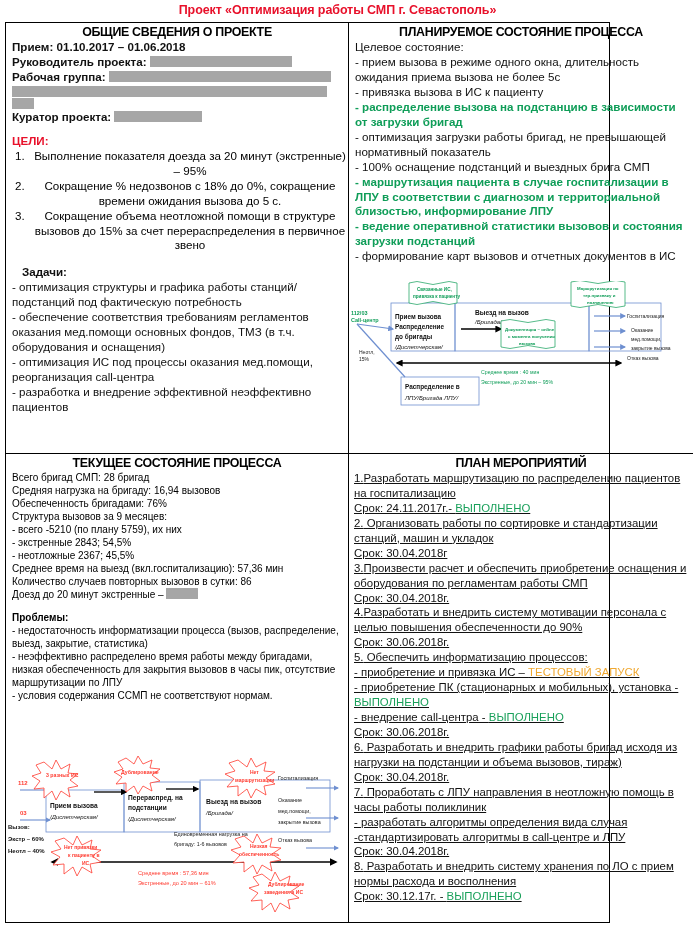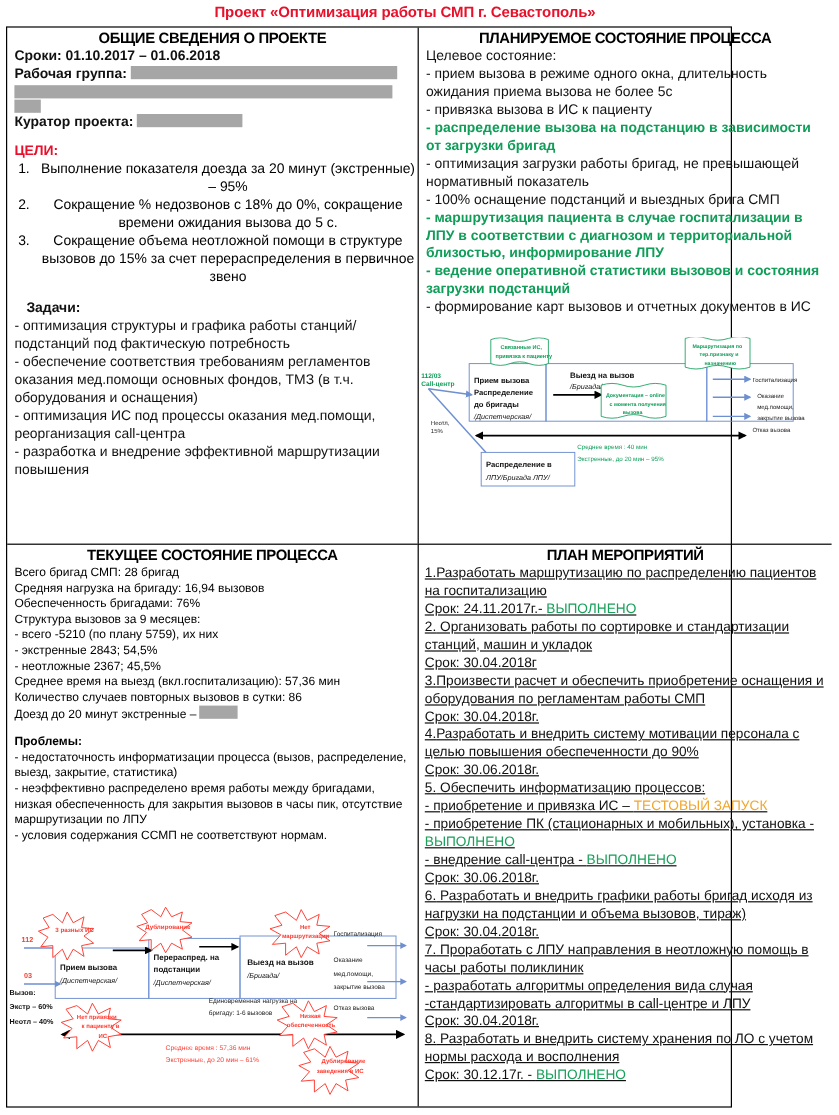--- a/index.html
+++ b/index.html
@@ -95,22 +95,26 @@
 <div class="page">
 
   <div class="doc-title">Проект «Оптимизация работы СМП г. Севастополь»</div>
 
   <div class="grid">
 
     <div class="cell tl">
       <div class="panel-title">ОБЩИЕ СВЕДЕНИЯ О ПРОЕКТЕ</div>
       <div class="body-txt">
         <p>
-          <span class="bold">Сроки:</span>
+          <span class="bold">Прием:</span>
           <span class="bold">01.10.2017 – 01.06.2018</span>
+        </p>
+        <p>
+          <span class="bold">Руководитель проекта:</span>
+          <span class="redact" style="width:142px"></span>
         </p>
         <p>
           <span class="bold">Рабочая группа:</span>
           <span class="redact" style="width:222px"></span>
         </p>
         <span class="redline" style="width:315px"></span>
         <span class="redline" style="width:22px"></span>
         <p style="margin-top:1px">
           <span class="bold">Куратор проекта:</span>
           <span class="redact" style="width:88px"></span>
@@ -121,21 +125,21 @@
       <ol class="goals">
         <li>Выполнение показателя доезда за 20 минут (экстренные) – 95%</li>
         <li>Сокращение % недозвонов с 18% до 0%, сокращение времени ожидания вызова до 5 с.</li>
         <li>Сокращение объема неотложной помощи в структуре вызовов до 15% за счет перераспределения в первичное звено</li>
       </ol>
       <div class="body-txt" style="margin-top:12px">
         <p class="bold tasks-head">Задачи:</p>
         <p>- оптимизация структуры  и графика работы станций/подстанций под фактическую потребность</p>
         <p>- обеспечение соответствия требованиям регламентов оказания мед.помощи основных фондов, ТМЗ (в т.ч. оборудования и оснащения)</p>
         <p>- оптимизация ИС под процессы оказания мед.помощи, реорганизация call-центра</p>
-        <p>- разработка и внедрение эффективной маршрутизации повышения</p>
+        <p>- разработка и внедрение эффективной неэффективно пациентов</p>
       </div>
     </div>
 
     <div class="cell tr">
       <div class="panel-title">ПЛАНИРУЕМОЕ СОСТОЯНИЕ ПРОЦЕССА</div>
       <div class="body-txt">
         <p>Целевое состояние:</p>
         <p>- прием вызова в режиме одного окна, длительность ожидания приема вызова не более 5с</p>
         <p>- привязка вызова в ИС к пациенту</p>
         <p class="green">- распределение вызова на подстанцию в зависимости от загрузки бригад</p>
@@ -359,21 +363,21 @@
         <p>Срок: 30.04.2018г.</p>
 
         <p>
           <span>7.</span><span> Проработать с ЛПУ направления в неотложную помощь в часы работы поликлиник</span>
         </p>
         <p>- разработать алгоритмы определения вида случая</p>
         <p>-стандартизировать алгоритмы в call-центре и ЛПУ</p>
         <p>Срок: 30.04.2018г.</p>
 
         <p>
-          <span>8.</span><span> Разработать и внедрить систему хранения по ЛО с учетом нормы расхода и восполнения</span>
+          <span>8.</span><span> Разработать и внедрить систему хранения по ЛО с прием нормы расхода и восполнения</span>
         </p>
         <p>
           <span>Срок: 30.12.17г. - </span><span class="done">ВЫПОЛНЕНО</span>
         </p>
       </div>
     </div>
 
   </div>
 </div>
 

